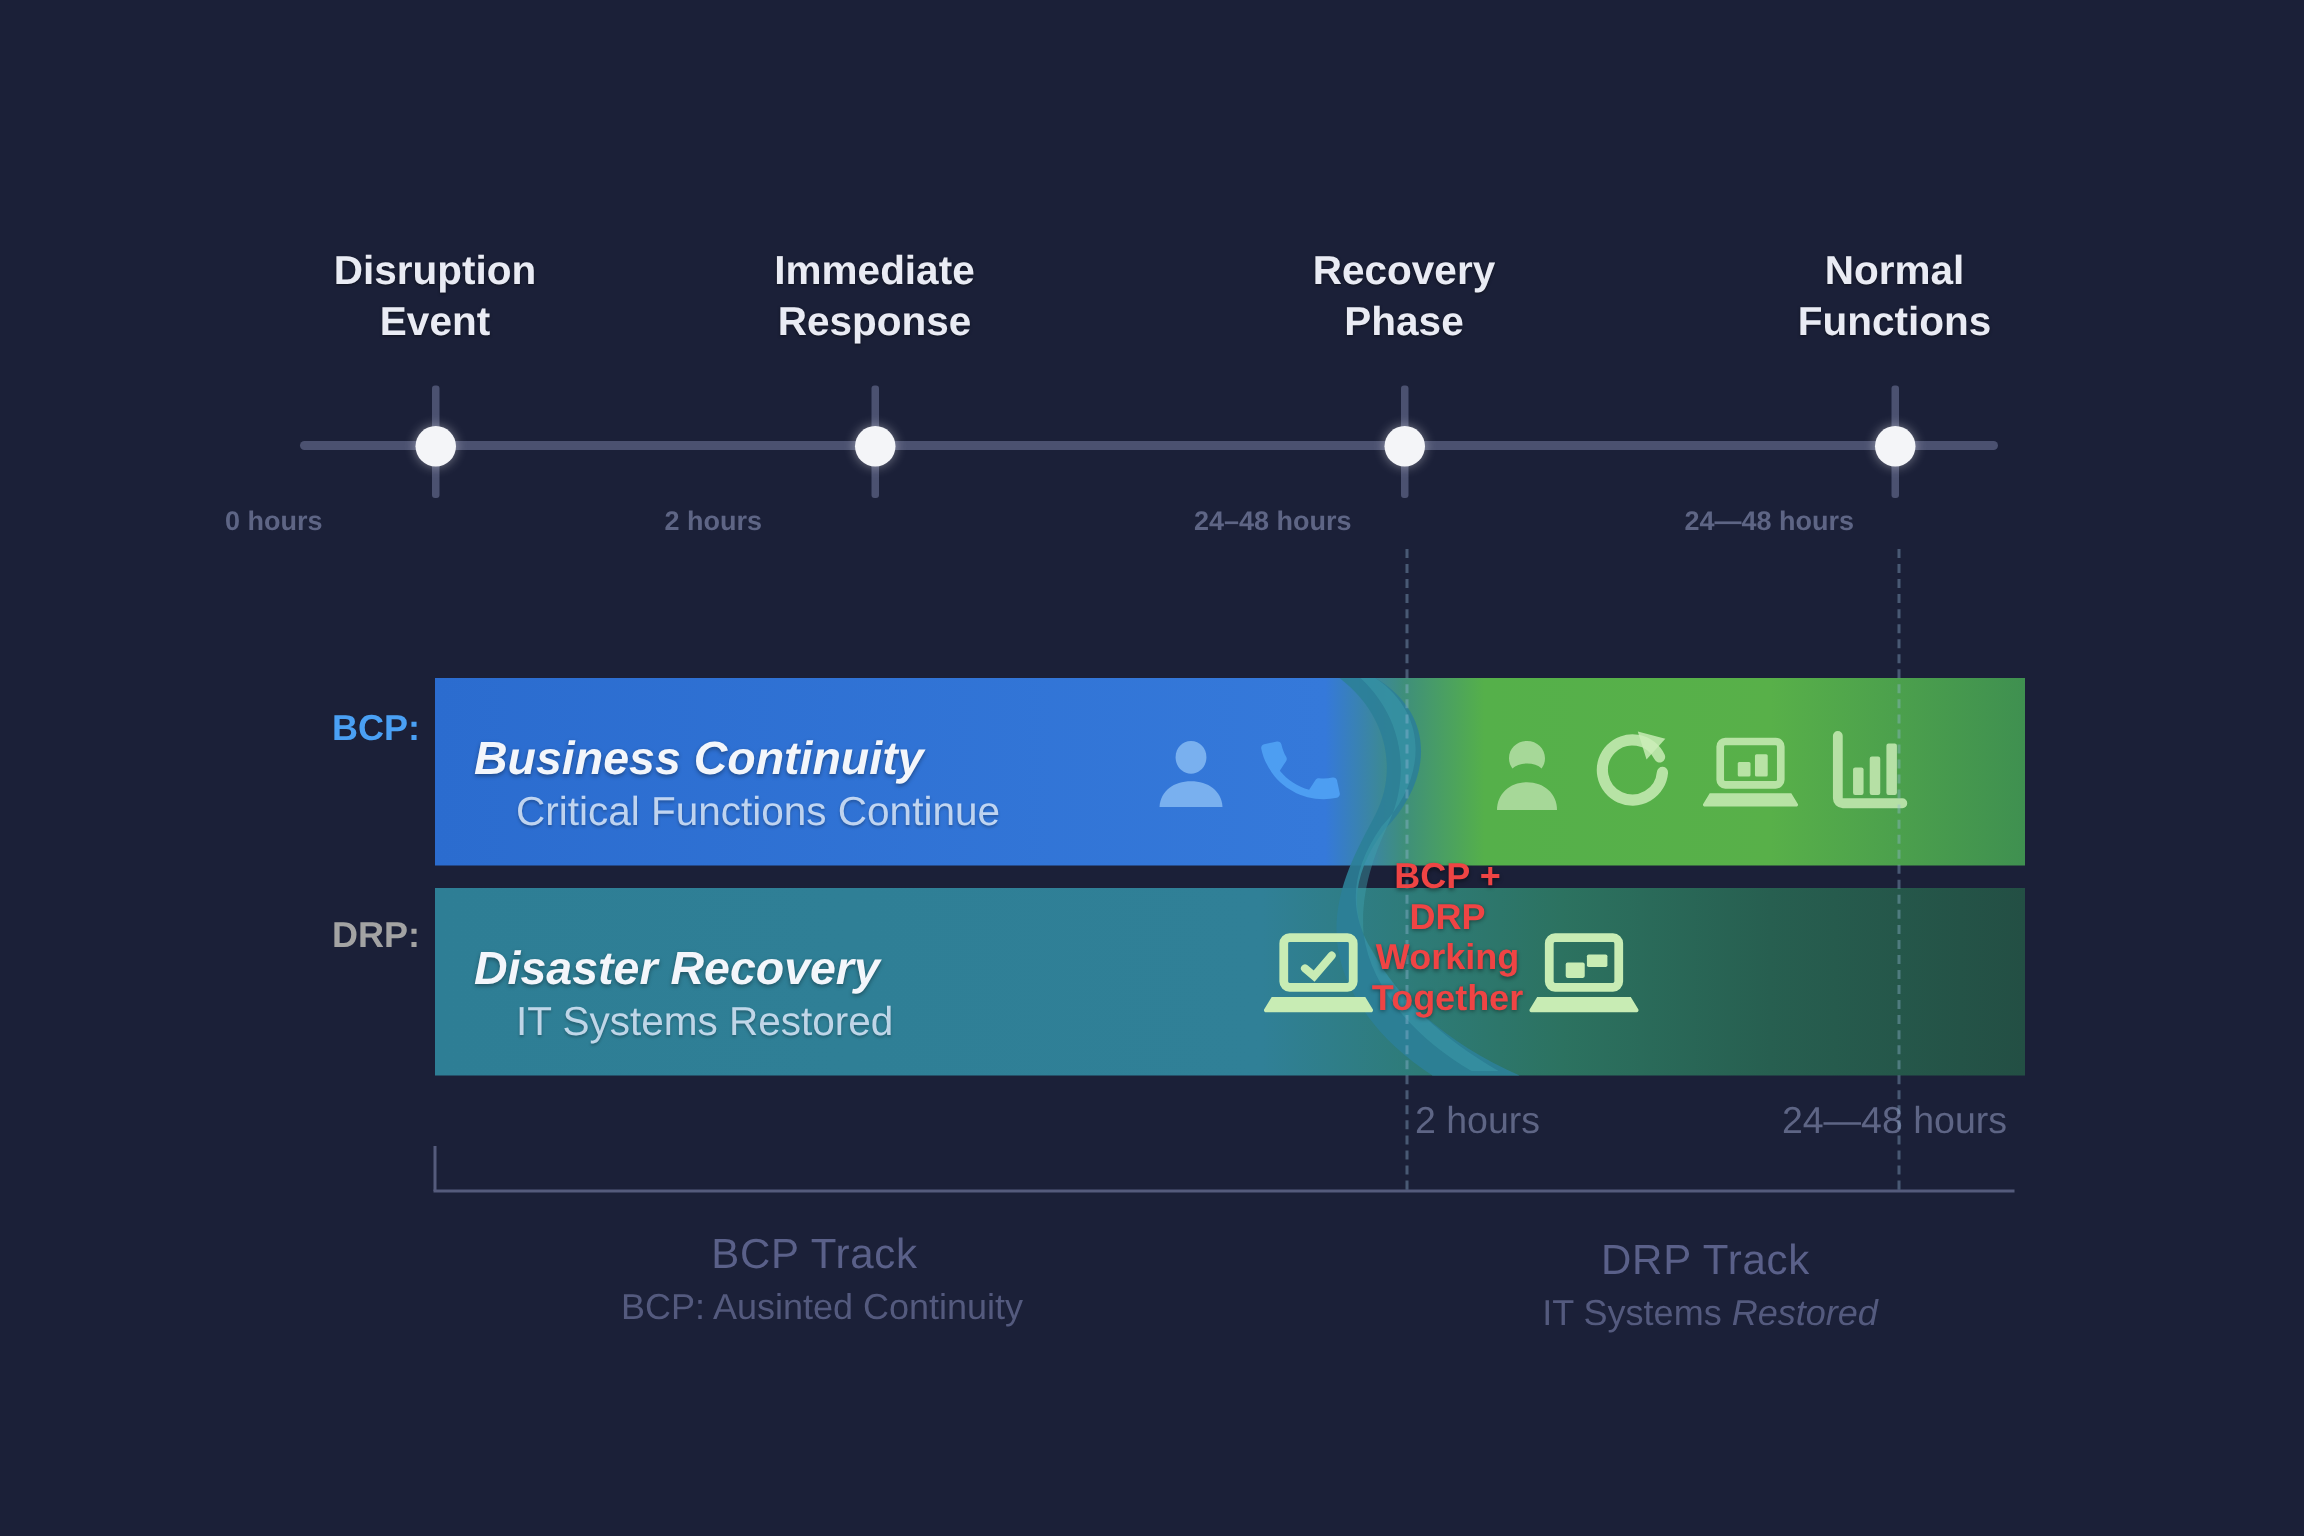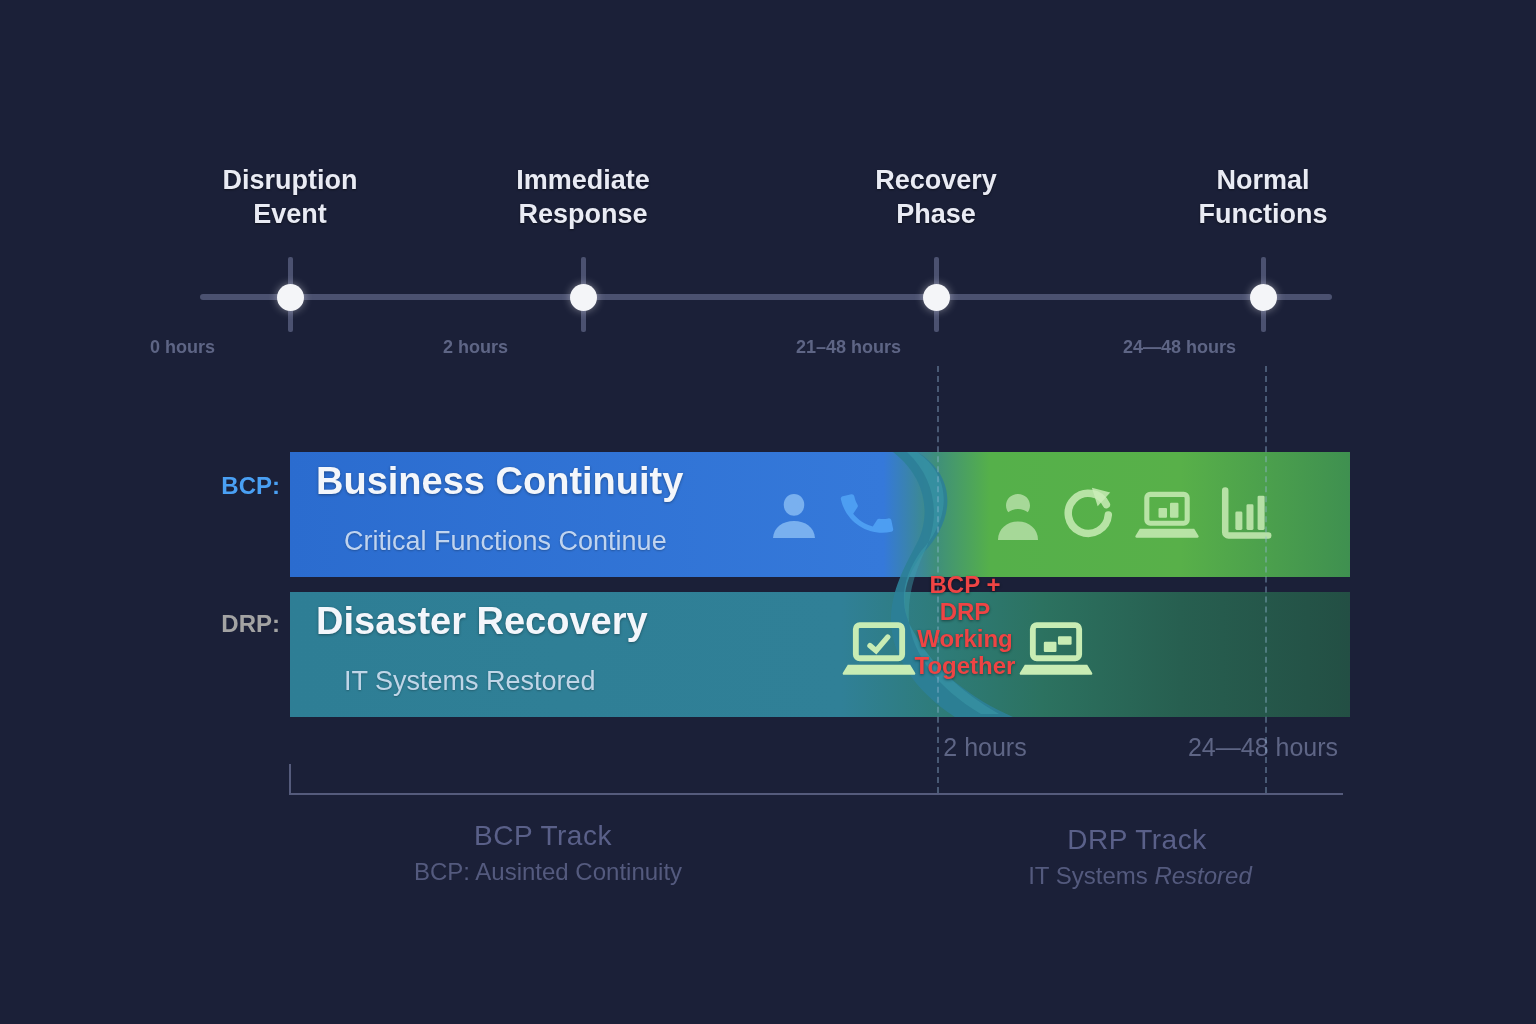--- a/index.html
+++ b/index.html
@@ -62,23 +62,23 @@
       #2b6ccf 0%, #3579da 56%, #3f8f7a 61%,
       #55b04a 66%, #58b049 84%, #3f9050 100%);
   }
   .bar.drp {
     top: 592px;
     background: linear-gradient(90deg,
       #2e7e95 0%, #308097 52%, #2e7b77 62%,
       #2c7260 71%, #275f50 84%, #234f44 100%);
   }
   .bar-title {
-    position: absolute; left: 26px; top: 8px;
-    font-size: 38px; font-weight: 700; color: #f3f6fb;
-    text-shadow: 0 1px 3px rgba(0,0,0,.35); z-index: 3;
+    position: absolute; left: 26px; top: 36px;
+    font-size: 31px; font-weight: 700; color: #f3f6fb;
+    text-shadow: 0 1px 3px rgba(0,0,0,.35); z-index: 3; font-style: italic;
   }
   .bar-sub {
     position: absolute; left: 26px; top: 74px;
     font-size: 27px; color: rgba(219,233,250,.85);
     text-shadow: 0 1px 2px rgba(0,0,0,.25); z-index: 3; margin-left: 28px;
   }
 
   
   .ribbon { position: absolute; left: 855px; top: 438px; z-index: 2; }
   .overlap-label {
@@ -134,21 +134,21 @@
   <div class="tl-dot" style="left:570px"></div>
   <div class="m-label preline" style="left:583px">Immediate
 Response</div>
   <div class="m-time" style="left:583px">2 hours</div>
 
   <div class="stem above" style="left:934px"></div>
   <div class="stem below" style="left:934px"></div>
   <div class="tl-dot" style="left:923px"></div>
   <div class="m-label preline" style="left:936px">Recovery
 Phase</div>
-  <div class="m-time" style="left:936px">21–48 hours</div>
+  <div class="m-time" style="left:936px">24–48 hours</div>
 
   <div class="stem above" style="left:1261px"></div>
   <div class="stem below" style="left:1261px"></div>
   <div class="tl-dot" style="left:1250px"></div>
   <div class="m-label preline" style="left:1263px">Normal
 Functions</div>
   <div class="m-time" style="left:1263px">24—48 hours</div>
 
   <div class="guide" style="left:937px"></div>
   <div class="guide" style="left:1265px"></div>

